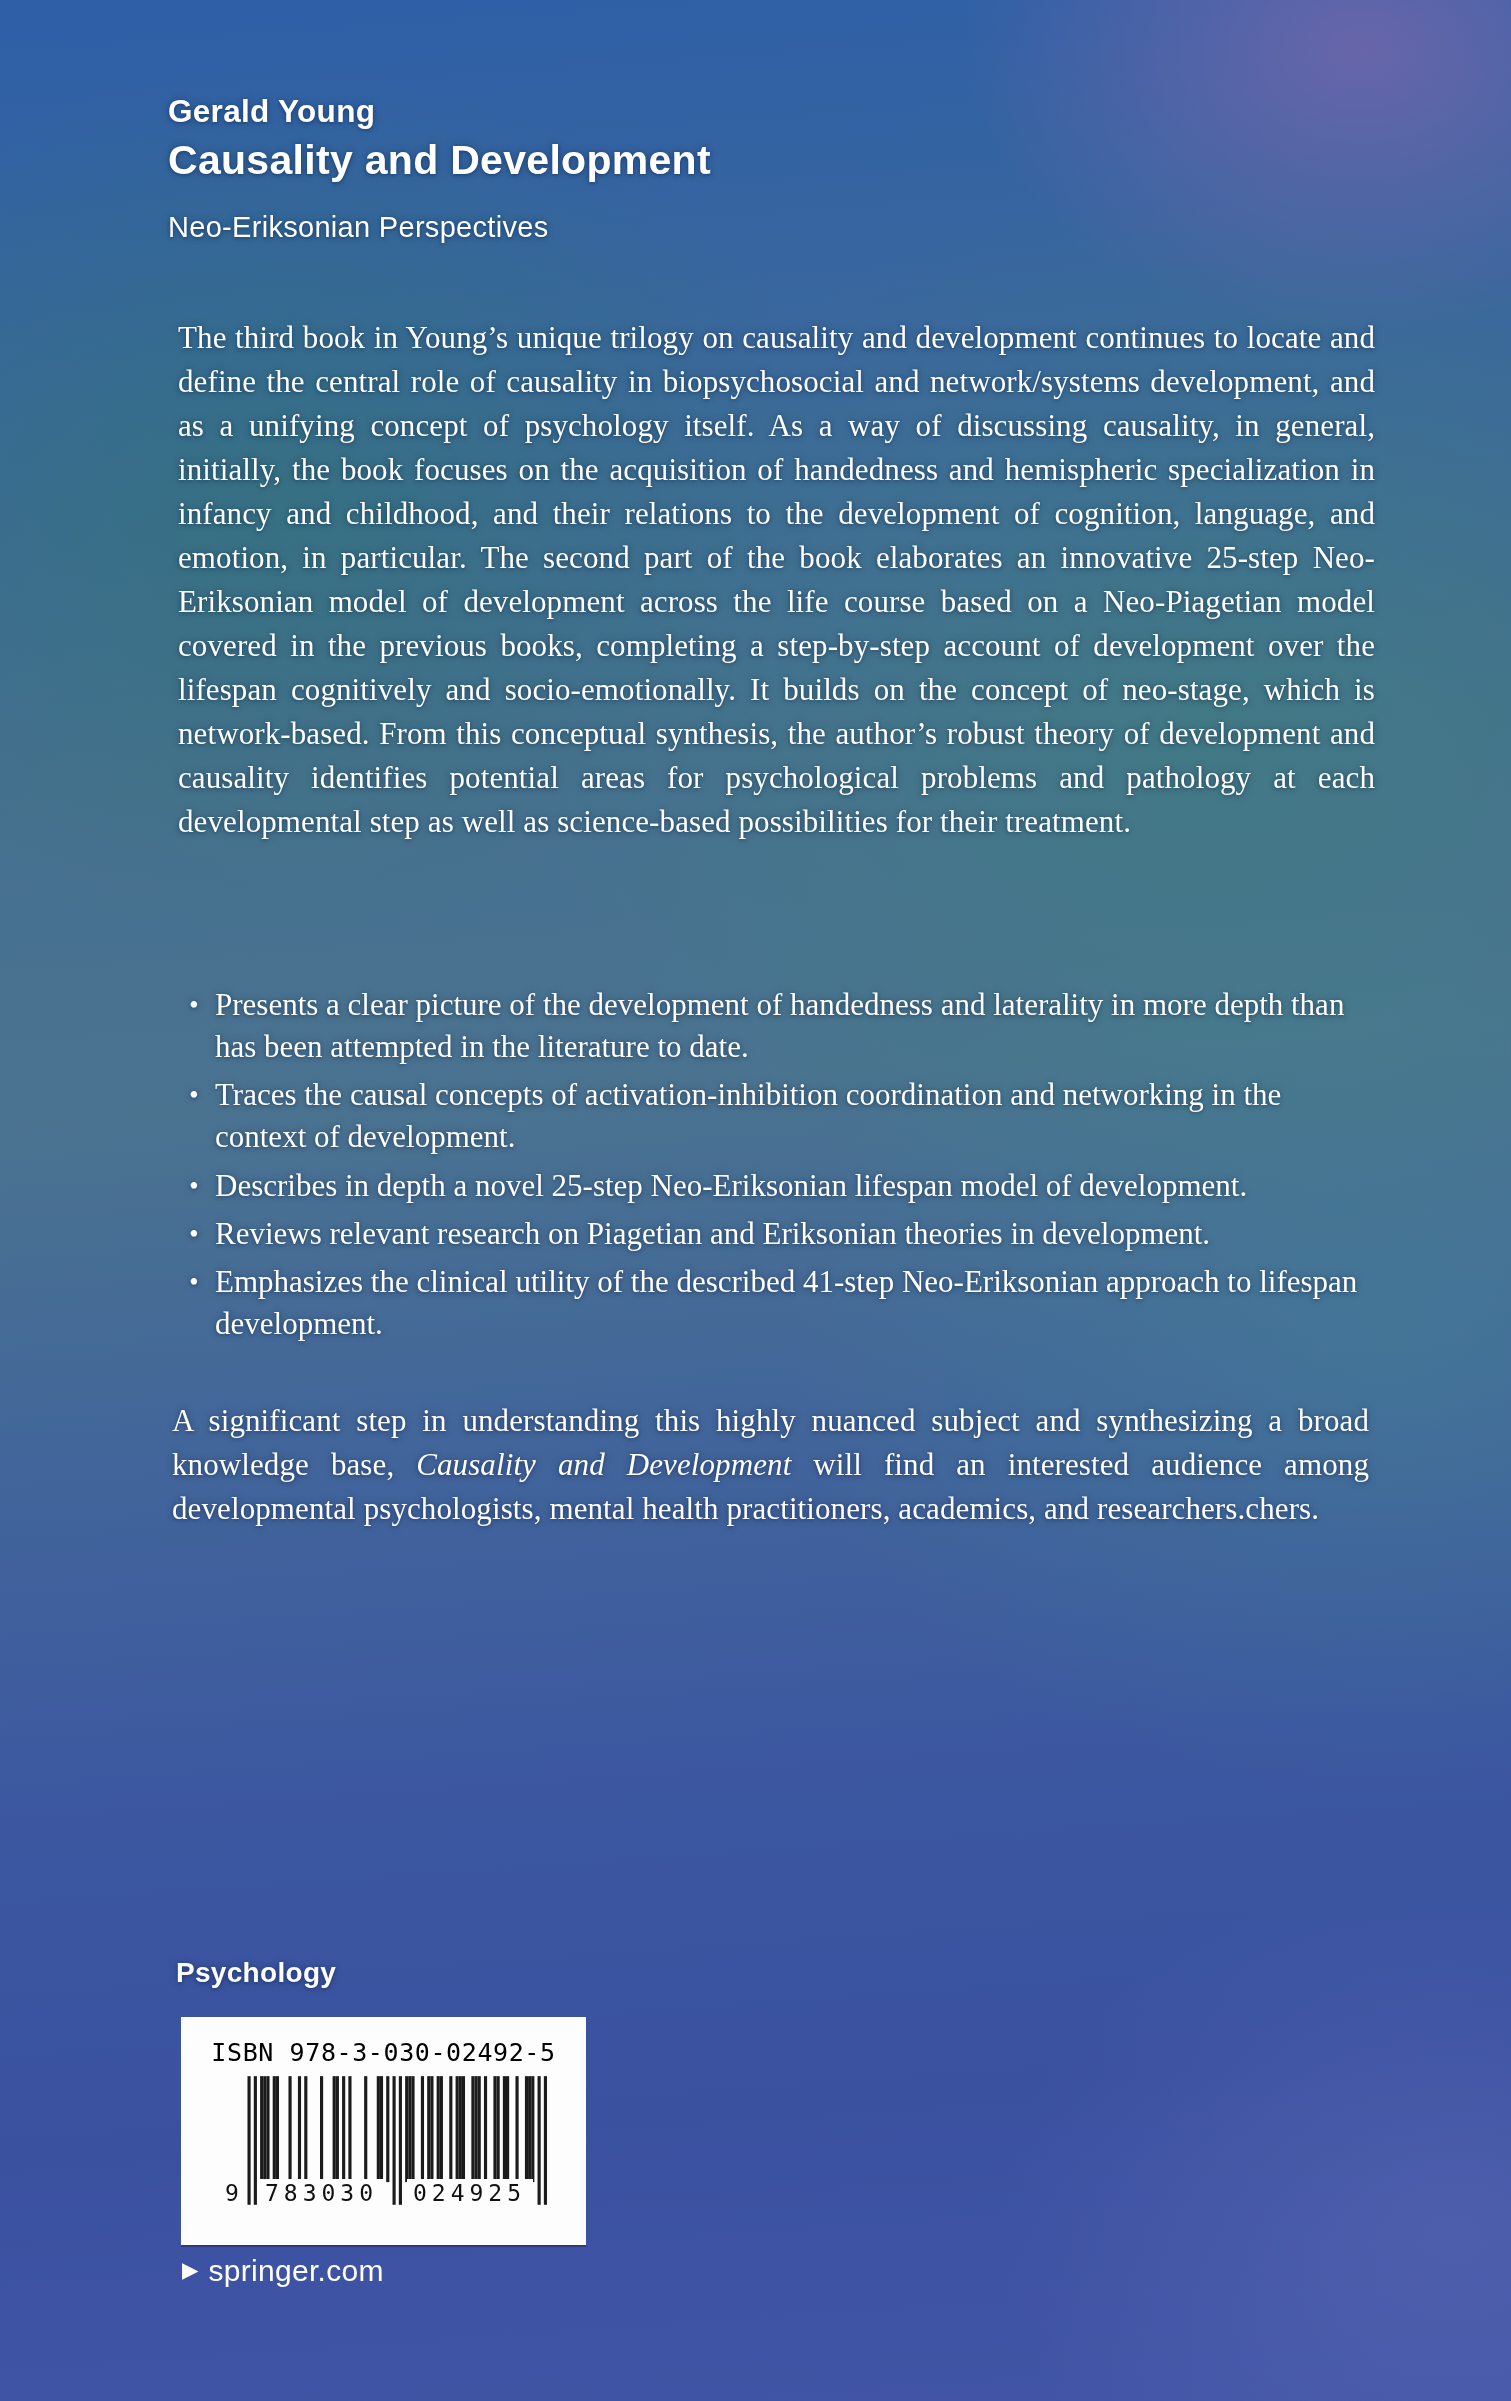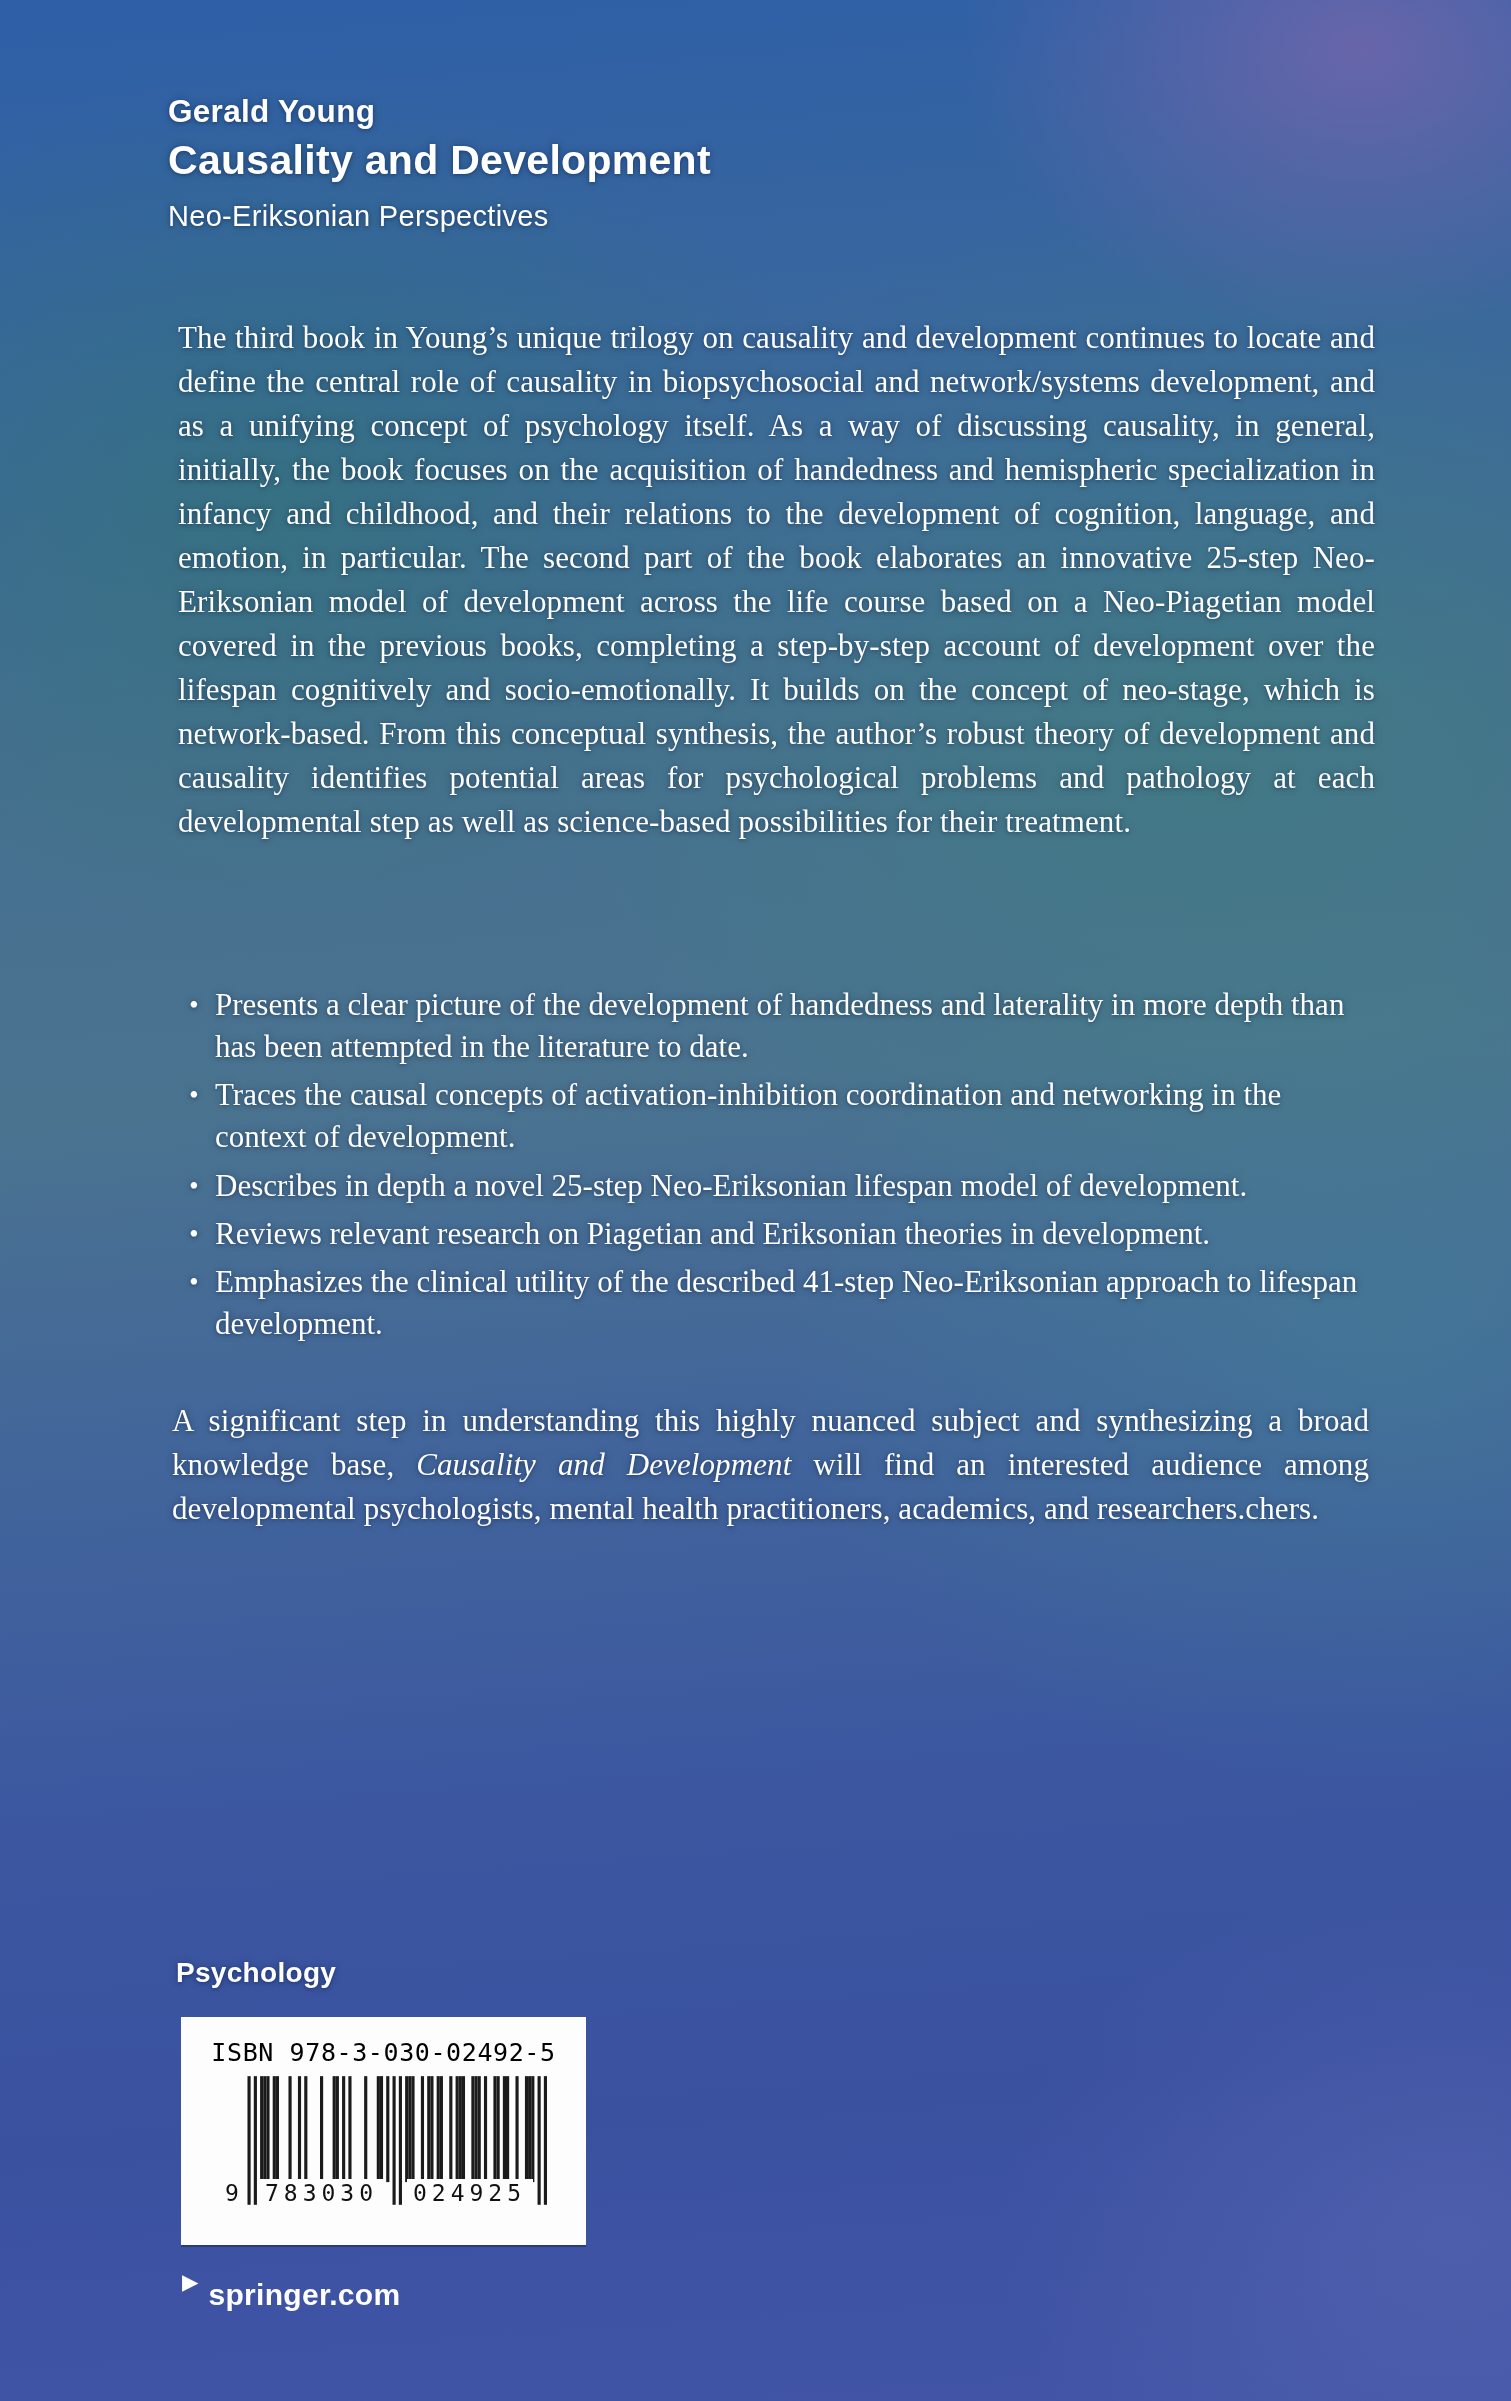--- a/index.html
+++ b/index.html
@@ -14,21 +14,21 @@
       radial-gradient(ellipse 630px 504px at 96% 93%, rgba(118,124,198,0.28), rgba(118,124,198,0) 72%),
       linear-gradient(176deg,#2e5fa7 0%,#3a679d 16%,#467090 32%,#4a7390 45%,#42669a 58%,#3c58a0 72%,#3a51a0 86%,#4255a6 100%);
   }
   .sans{font-family:"Liberation Sans",sans-serif;}
   .serif{font-family:"Liberation Serif","DejaVu Serif",serif;}
   .tsh{text-shadow:0 1.3px 3.8px rgba(5,25,60,.40),0 0 8.8px rgba(5,25,60,.25);}
 
   .header{position:absolute;left:168px;top:92px;width:1209px;}
   .author{font-size:31.5px;font-weight:600;line-height:38px;letter-spacing:0.3px;}
   .title{font-size:41px;font-weight:700;line-height:48px;margin-top:6.3px;letter-spacing:0.3px;}
-  .subtitle{font-size:29px;font-weight:400;line-height:35px;margin-top:15px;letter-spacing:0.3px;}
+  .subtitle{font-size:29px;font-weight:400;line-height:35px;margin-top:26px;letter-spacing:0.3px;}
 
   .synopsis{position:absolute;left:178px;top:316px;width:1197px;
     font-size:31px;line-height:44px;text-align:justify;letter-spacing:0.1px;}
   .volume-intro{position:absolute;left:178px;top:914px;width:1197px;font-size:31px;line-height:44px;}
 
   .features{position:absolute;left:178px;top:984px;width:1197px;list-style:none;margin:0;padding:0;}
   .features li{display:flex;align-items:flex-start;margin:0 0 6.3px 0;font-size:31px;line-height:42px;}
   .features .dot{flex:0 0 37px;padding-left:11.3px;box-sizing:border-box;font-size:26.5px;line-height:42px;}
   .features .btxt{flex:1 1 auto;}
 
@@ -46,21 +46,21 @@
   .barcode-wrap svg{position:absolute;left:0;top:0;}
   .barcode-wrap svg rect{fill:#1b1b1b;}
   .bc-digit{position:absolute;top:103px;font-family:"DejaVu Sans Mono","Liberation Mono",monospace;
     font-size:23px;color:#111;background:#fdfdfd;text-align:center;line-height:28px;}
   .bc-d0{left:0;width:23px;}
   .bc-d1{left:38px;width:126px;letter-spacing:5px;}
   .bc-d2{left:186px;width:126px;letter-spacing:5px;}
 
   .footer{position:absolute;left:182px;top:2253px;display:flex;align-items:center;}
   .footer .arrow{font-size:21.4px;line-height:35px;margin-right:10px;}
-  .footer .site{font-size:30px;font-weight:700;line-height:35px;letter-spacing:0.3px;margin-top:24px;}
+  .footer .site{font-size:30px;font-weight:400;line-height:35px;letter-spacing:0.3px;}
 </style>
 </head>
 <body>
 
 <div class="page">
 
   <div class="header">
     <div class="author sans tsh">Gerald Young</div>
     <div class="title sans tsh">Causality and Development</div>
     <div class="subtitle sans tsh">Neo-Eriksonian Perspectives</div>

